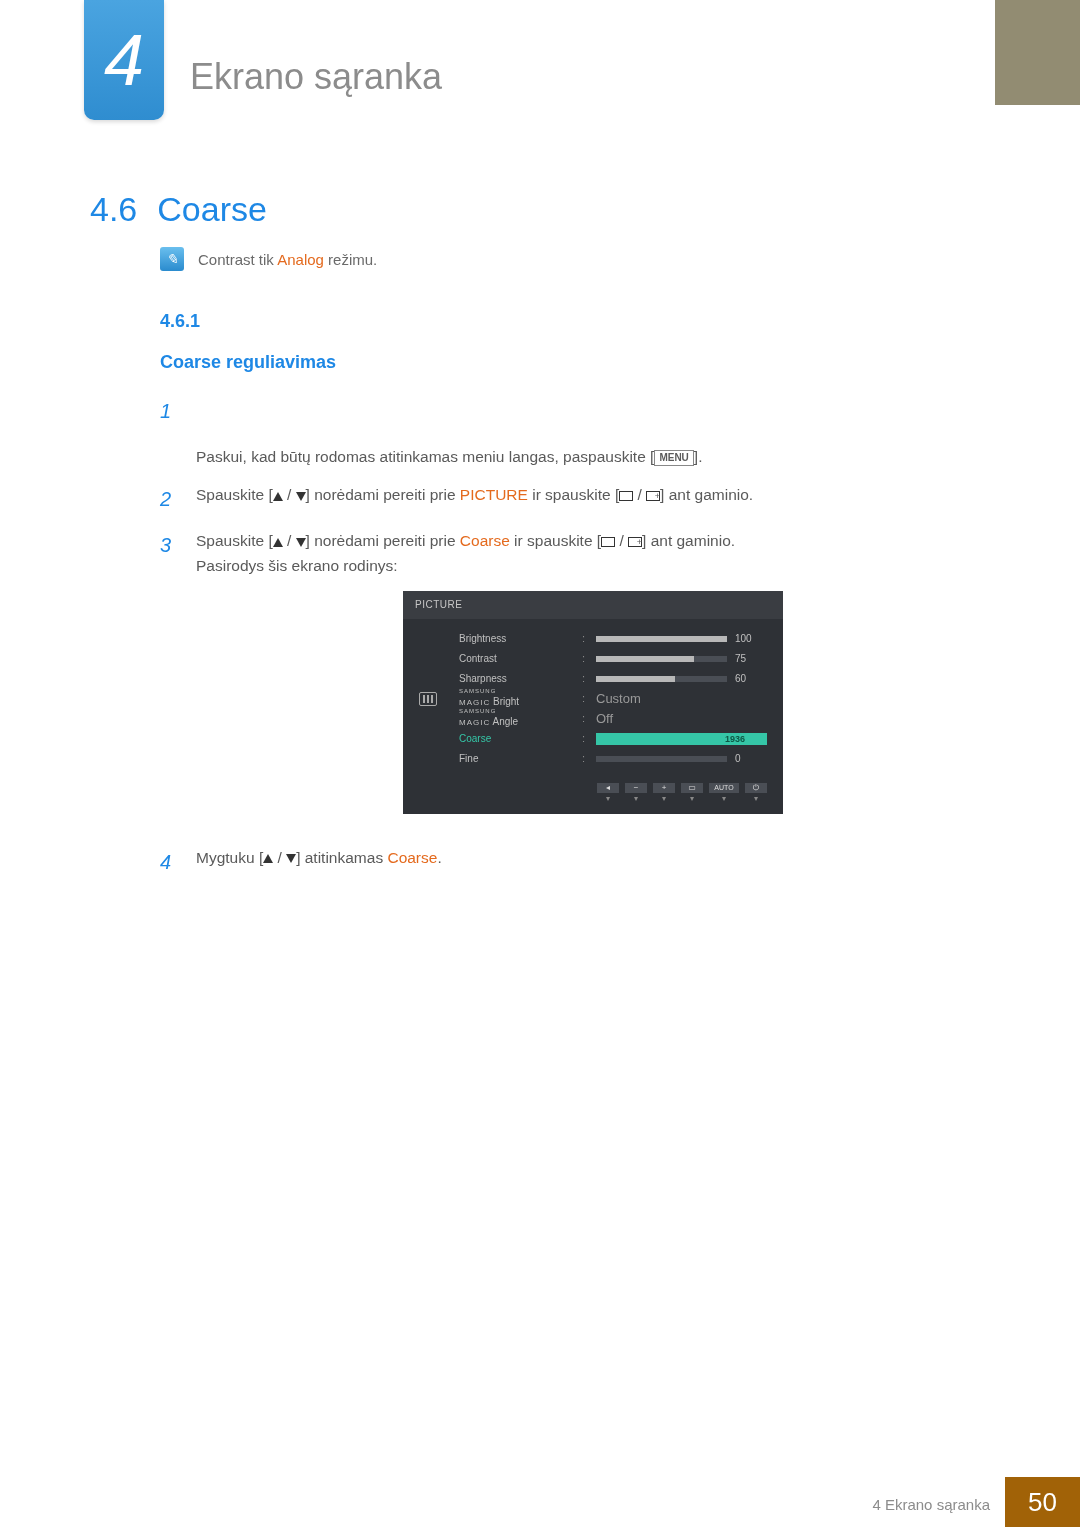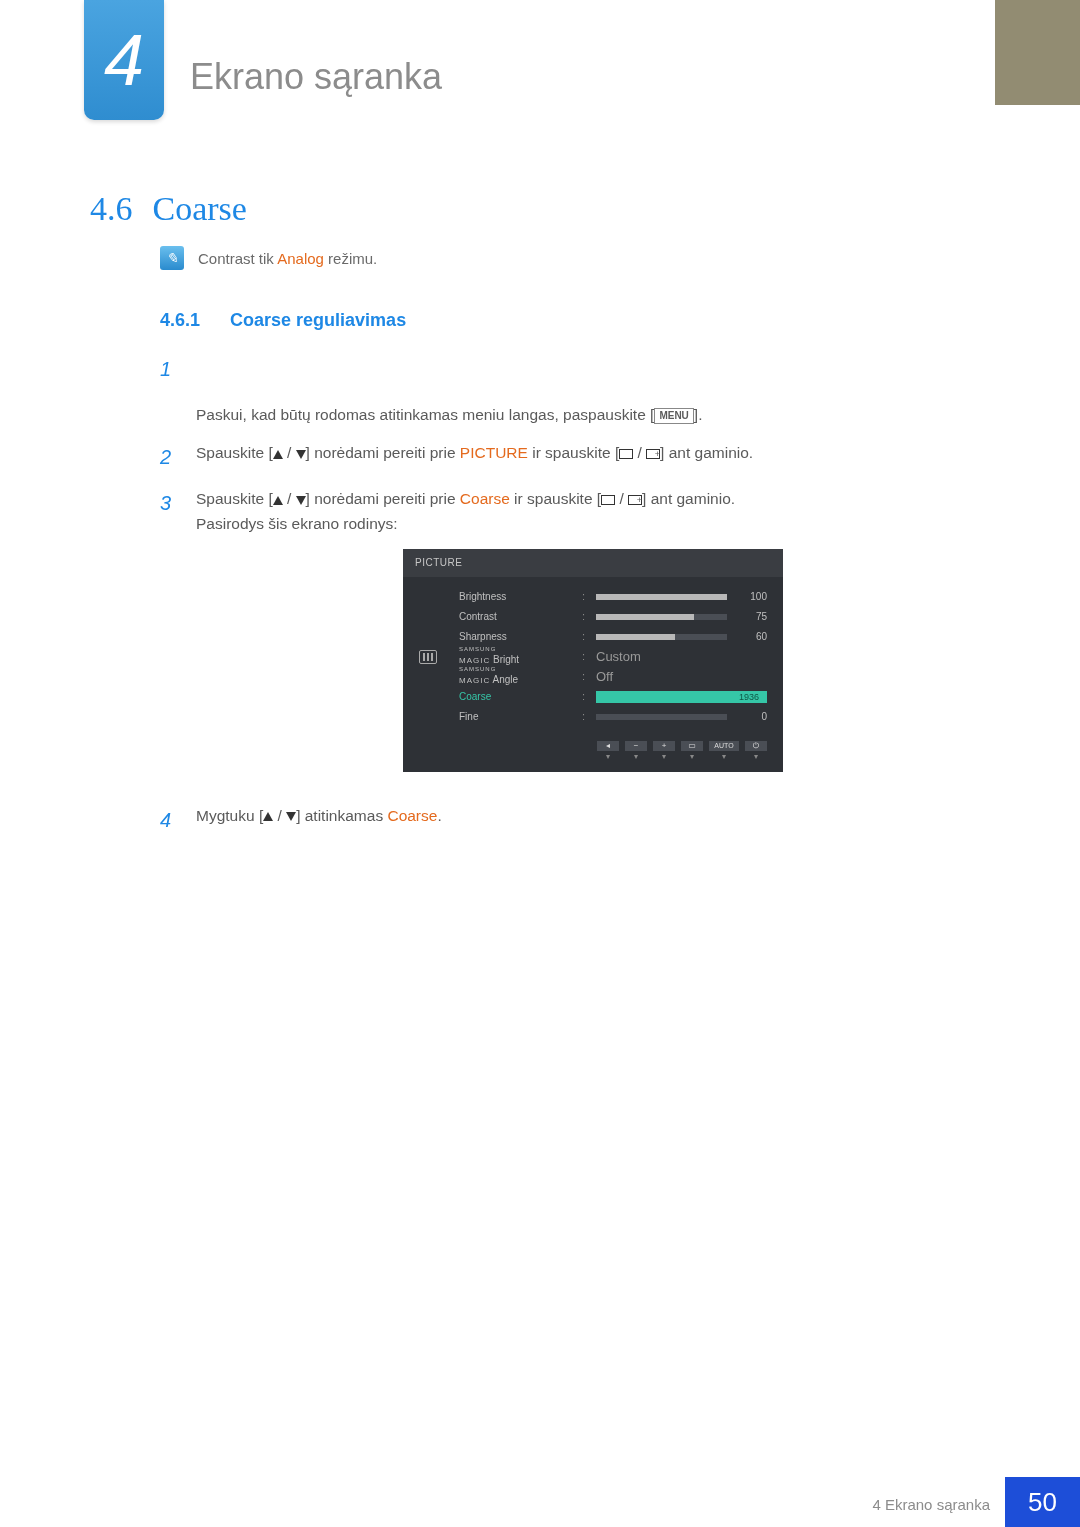--- a/index.html
+++ b/index.html
@@ -49,35 +49,35 @@
     font-size: 36px;
     font-weight: 500;
     color: #8c8c8c;
   }
   .content {
     position: absolute;
     left: 90px;
     top: 190px;
     width: 900px;
   }
-  .h1-row { display: flex; align-items: baseline; gap: 20px; color: #1e88e5; font-family: Liberation Serif, serif; }
+  .h1-row { display: flex; align-items: baseline; gap: 20px; color: #1e88e5; }
   .h1-num { font-size: 34px; font-weight: 500; }
   .h1-text { font-size: 34px; font-weight: 500; }
   .para { margin-top: 40px; font-size: 16px; color: #6a6a6a; margin-left: 70px; }
   .note-row { margin-top: 18px; margin-left: 70px; display: flex; align-items: center; gap: 14px; }
   .note-icon {
     width: 24px; height: 24px;
     background: linear-gradient(180deg,#6abfee,#2a8bce);
     border-radius: 3px;
     display: inline-flex; align-items: center; justify-content: center;
     color:#fff; font-size:14px; font-style: italic;
   }
   .note-text { font-size: 15px; color: #6a6a6a; }
   .orange { color: #e46a1e; font-weight: 400; }
-  .h2-row { margin-top: 40px; margin-left: 70px; display: flex; gap: 30px; color: #1e88e5; font-size: 18px; font-weight: 600; }
+  .h2-row { margin-top: 40px; margin-left: 70px; display: flex; gap: 20px; color: #1e88e5; font-size: 18px; font-weight: 600; flex-direction: column; }
   .steps { margin-top: 22px; margin-left: 70px; }
   .step { display: flex; gap: 18px; margin-bottom: 14px; font-size: 15.5px; color: #5a5a5a; line-height: 1.6; }
   .step-num { color: #1e88e5; font-style: italic; font-size: 20px; width: 18px; flex-shrink: 0; }
   .step-body { flex: 1; }
   .btn-box {
     display: inline-flex; align-items: center; justify-content: center;
     border: 1px solid #888; height: 16px; padding: 0 4px;
     font-size: 10px; font-weight: 700; font-family: Arial;
     vertical-align: middle;
   }
@@ -100,37 +100,37 @@
   .osd-side-icon { width:18px; height:14px; border:1.5px solid #aaa; border-radius:2px; display:flex; align-items:center; justify-content:center; }
   .osd-side-icon span { display:block; width:2px; height:8px; background:#aaa; margin:0 1px; }
   .osd-table { flex:1; }
   .osd-row { display:flex; align-items:center; height:20px; gap:8px; }
   .osd-label { width: 115px; font-size: 10px; color:#c0c0c0;margin-left:8px; }
   .osd-label.sel { color:#35c6a7; }
   .osd-colon { width: 6px; color:#888; }
   .osd-barcell { flex:1; display:flex; align-items:center; gap:8px; }
   .osd-bar { height:6px; background:#4a4e55; position:relative; flex:1; }
   .osd-bar-fill { position:absolute; left:0; top:0; bottom:0; background:#b8b8b8; }
-  .osd-val { width:32px; text-align:right; font-size:10px; color:#c0c0c0; }
+  .osd-val { width:32px; text-align:left; font-size:10px; color:#c0c0c0; }
   .osd-valtext { font-size:13px; color:#999; }
-  .osd-selbar { height:12px; background:#35c6a7; flex:1; display:flex; align-items:center; justify-content:flex-end; padding-right:8px; font-size:9px; color:#0d5846; }
+  .osd-selbar { height:12px; background:#35c6a7; flex:1; display:flex; align-items:center; justify-content:flex-end; padding-right:22px; font-size:9px; color:#0d5846;font-weight:bold; }
   .osd-footer { display:flex; justify-content:flex-end; gap:6px; padding: 6px 16px 0 16px; align-items:center; }
   .osd-fbtn { width:22px; height:10px; background:#4a4e55; display:inline-flex; align-items:center; justify-content:center; font-size:8px; color:#ddd; }
   .osd-fbtn.auto { width:30px; font-size:7px; }
   .osd-fcaret { display:flex; justify-content:flex-end; gap:6px; padding: 0 16px; }
   .osd-fcaret span { width:22px; text-align:center; font-size:8px; color:#888; }
   .osd-fcaret span.auto { width:30px; }
   .magic { font-size:8px; letter-spacing:1px; line-height:1; }
   .magic small { font-size:6px; display:block; letter-spacing:1px; }
 
   .footer-bar {
     position:absolute;
     bottom:0; right:0;
     width:75px; height:50px;
-    background:#1d4ed8;
+    background:#a16207;
     color:#fff; font-size:26px; font-weight:500;
     display:flex; align-items:center; justify-content:center;
   }
   .footer-text {
     position:absolute;
     bottom:14px; right:90px;
     font-size:15px; color:#8c8c8c;
   }
 </style>
 </head>

